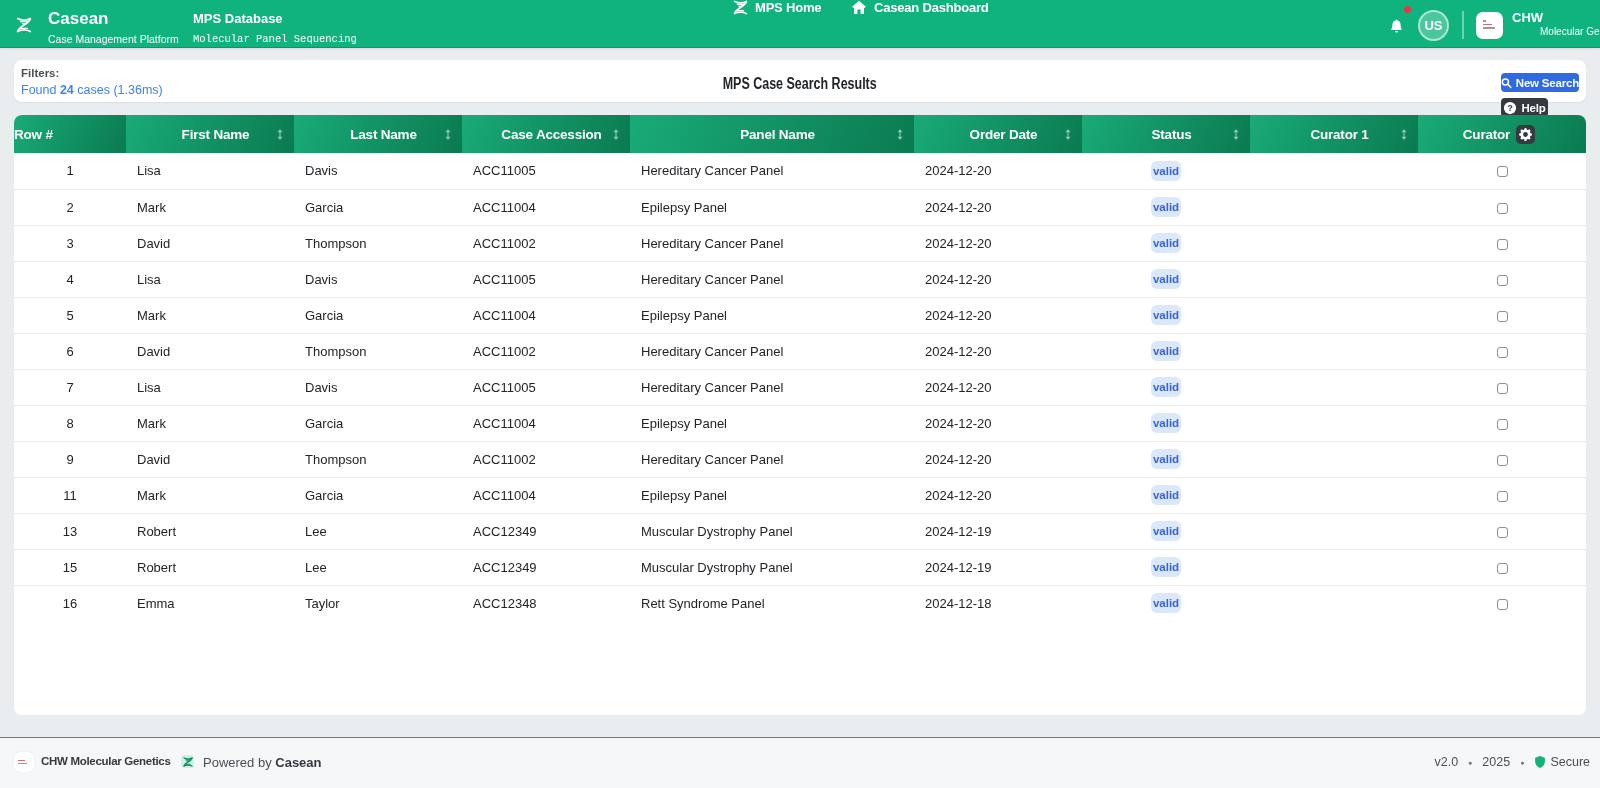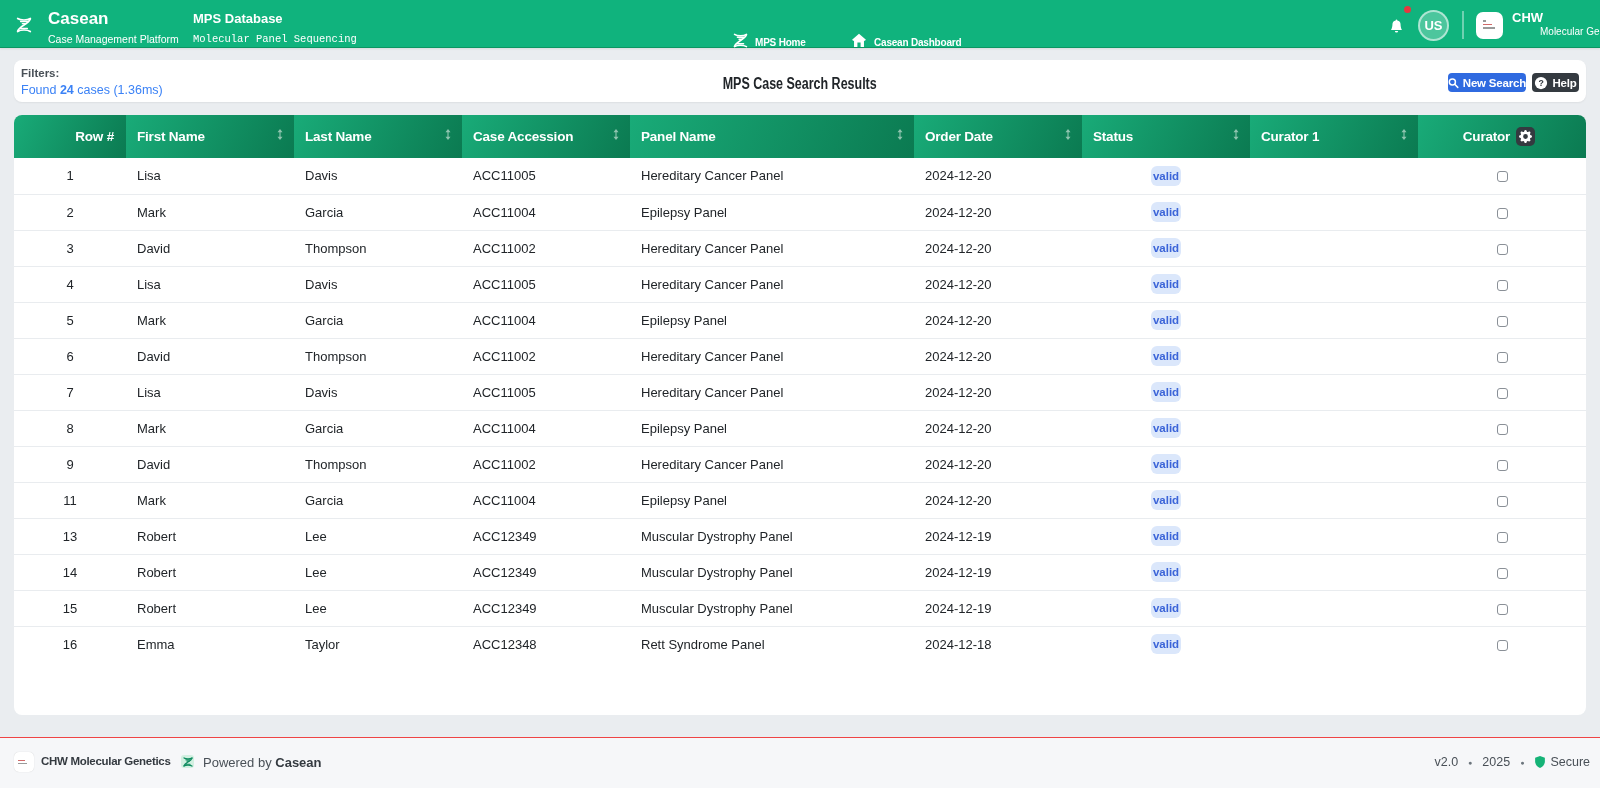--- a/index.html
+++ b/index.html
@@ -8,22 +8,22 @@
 body { font-family:"Liberation Sans", sans-serif; background:#eaedf0; position:relative; }
 
 
 .nav { position:absolute; top:0; left:0; width:1600px; height:48px;
   background:#10b37d; border-bottom:1px solid #0b9662; color:#fff; box-shadow:0 1px 2px rgba(0,0,0,0.08); }
 .nav .brand-ic { position:absolute; left:16px; top:17px; }
 .brand-name { position:absolute; left:48px; top:9px; font-size:17px; font-weight:bold; }
 .brand-sub  { position:absolute; left:48px; top:33px; font-size:10.5px; }
 .app-name { position:absolute; left:193px; top:11px; font-size:13px; font-weight:bold; }
 .app-sub  { position:absolute; left:193px; top:33px; font-size:10.5px;font-family:Liberation Mono, monospace; }
-.navlink { position:absolute; top:0; height:48px; display:flex; align-items:flex-end; gap:7px;
-  font-size:10px; font-weight:bold; letter-spacing:-0.2px; }
+.navlink { position:absolute; top:0; height:48px; display:flex; align-items:flex-start; gap:7px;
+  font-size:13px; font-weight:bold; letter-spacing:-0.2px; }
 .nl1 { left:733px; }
 .nl2 { left:851px; }
 .bell { position:absolute; left:1390px; top:19px; }
 .reddot { position:absolute; left:1404px; top:6px; width:7px; height:7px; border-radius:50%; background:#e5383f; }
 .avatar { position:absolute; left:1418px; top:10px; width:31px; height:31px; border-radius:50%;
   background:rgba(255,255,255,0.25); border:2px solid rgba(255,255,255,0.55);
   display:flex; align-items:center; justify-content:center; font-size:13px; font-weight:bold; }
 .vdiv { position:absolute; left:1462px; top:11px; width:2px; height:28px; background:rgba(255,255,255,0.4); }
 .orglogo { position:absolute; left:1476px; top:12px; width:27px; height:27px; background:#fff; border-radius:7px; }
 .orglogo .l1 { position:absolute; left:7px; top:8px; width:3px; height:1.5px; background:#999; }
@@ -32,35 +32,35 @@
 .org-name { position:absolute; left:1512px; top:10px; font-size:13px; font-weight:bold; white-space:nowrap; }
 .org-sub  { position:absolute; left:1512px; top:26px; font-size:10px; white-space:nowrap;padding-left:28px; }
 
 
 .card { position:absolute; left:14px; top:60px; width:1572px; height:42px; background:#fff;
   border-radius:8px; box-shadow:0 1px 2px rgba(0,0,0,0.06);padding-left:16px; }
 .filters-l1 { position:absolute; left:7px; top:7px; font-size:11.5px; color:#495057; font-weight:bold; }
 .filters-l2 { position:absolute; left:7px; top:23px; font-size:12.5px; color:#3b82f6; }
 .card h1 { position:absolute; left:0; right:0; top:15px; text-align:center; font-size:16px; color:#212529; font-weight:bold; }
 .card h1 span { display:inline-block; transform:scaleX(0.78); transform-origin:center; white-space:nowrap; }
-.btns { position:absolute; right:7px; top:13px; display:flex; gap:6px; }
+.btns { position:absolute; right:7px; top:13px; display:flex; gap:6px;flex-direction:column; }
 .btn { height:19px; border-radius:4px; display:flex; align-items:center; justify-content:center; gap:4px;
   font-size:11.5px; font-weight:bold; color:#fff; letter-spacing:-0.2px; white-space:nowrap; }
 .btn-blue { background:#2f6ae0; width:78px; }
 .btn-dark { background:#343a40; width:47px; }
 
 
 .twrap { position:absolute; left:14px; top:115px; width:1572px; height:600px;
   border-radius:8px; overflow:hidden; background:#fff; }
 table { border-collapse:collapse; width:1572px; table-layout:fixed; font-size:13px; color:#212529; }
 col.c0{width:112px} col.c1{width:168px} col.c2{width:168px} col.c3{width:168px}
 col.c4{width:284px} col.c5{width:168px} col.c6{width:168px} col.c7{width:168px} col.c8{width:168px}
 th { height:38px; background:linear-gradient(115deg,#19ab78,#0b7a51); color:#fff;
-  font-size:13.5px; letter-spacing:-0.2px; font-weight:bold; text-align:left; padding:0 0 0 11px; position:relative; }
-th.cen { text-align:right; padding:12px; }
+  font-size:13.5px; letter-spacing:-0.2px; font-weight:bold; text-align:center; padding:0 0 0 11px; position:relative; }
+th.cen { text-align:left; padding:0; }
 th .sort { position:absolute; right:11px; top:14px; opacity:0.65; }
 td { height:36px; padding:0 0 0 11px; border-top:1px solid #e9ecef; background:#fff; }
 tr:first-child td { border-top:none; }
 td.cen { text-align:center; padding:0; }
 .badge { display:inline-block; background:#dbe7fb; color:#3b64d8; font-size:11.5px; font-weight:bold;
   border-radius:6px; padding:4px 2px; min-width:26px; }
 .cbx { display:inline-block; width:11px; height:11px; border:1.5px solid #8a9097; border-radius:3px; vertical-align:middle; }
 .curhead { display:flex; align-items:center; justify-content:center; gap:6px; position:relative; left:-3px; }
 .gearbtn { width:19px; height:19px; background:#343a40;
   border-radius:5px; display:flex; align-items:center; justify-content:center; }
@@ -328,31 +328,20 @@
           <td>Robert</td>
           <td>Lee</td>
           <td>ACC12349</td>
           <td>Muscular Dystrophy Panel</td>
           <td>2024-12-19</td>
           <td class="cen"><span class="badge">valid</span></td>
           <td></td>
           <td class="cen"><span class="cbx"></span></td>
         </tr>
 <tr>
-          <td class="cen">14</td>
-          <td>Robert</td>
-          <td>Lee</td>
-          <td>ACC12349</td>
-          <td>Muscular Dystrophy Panel</td>
-          <td>2024-12-19</td>
-          <td class="cen"><span class="badge">valid</span></td>
-          <td></td>
-          <td class="cen"><span class="cbx"></span></td>
-        </tr>
-<tr>
           <td class="cen">15</td>
           <td>Robert</td>
           <td>Lee</td>
           <td>ACC12349</td>
           <td>Muscular Dystrophy Panel</td>
           <td>2024-12-19</td>
           <td class="cen"><span class="badge">valid</span></td>
           <td></td>
           <td class="cen"><span class="cbx"></span></td>
         </tr>

